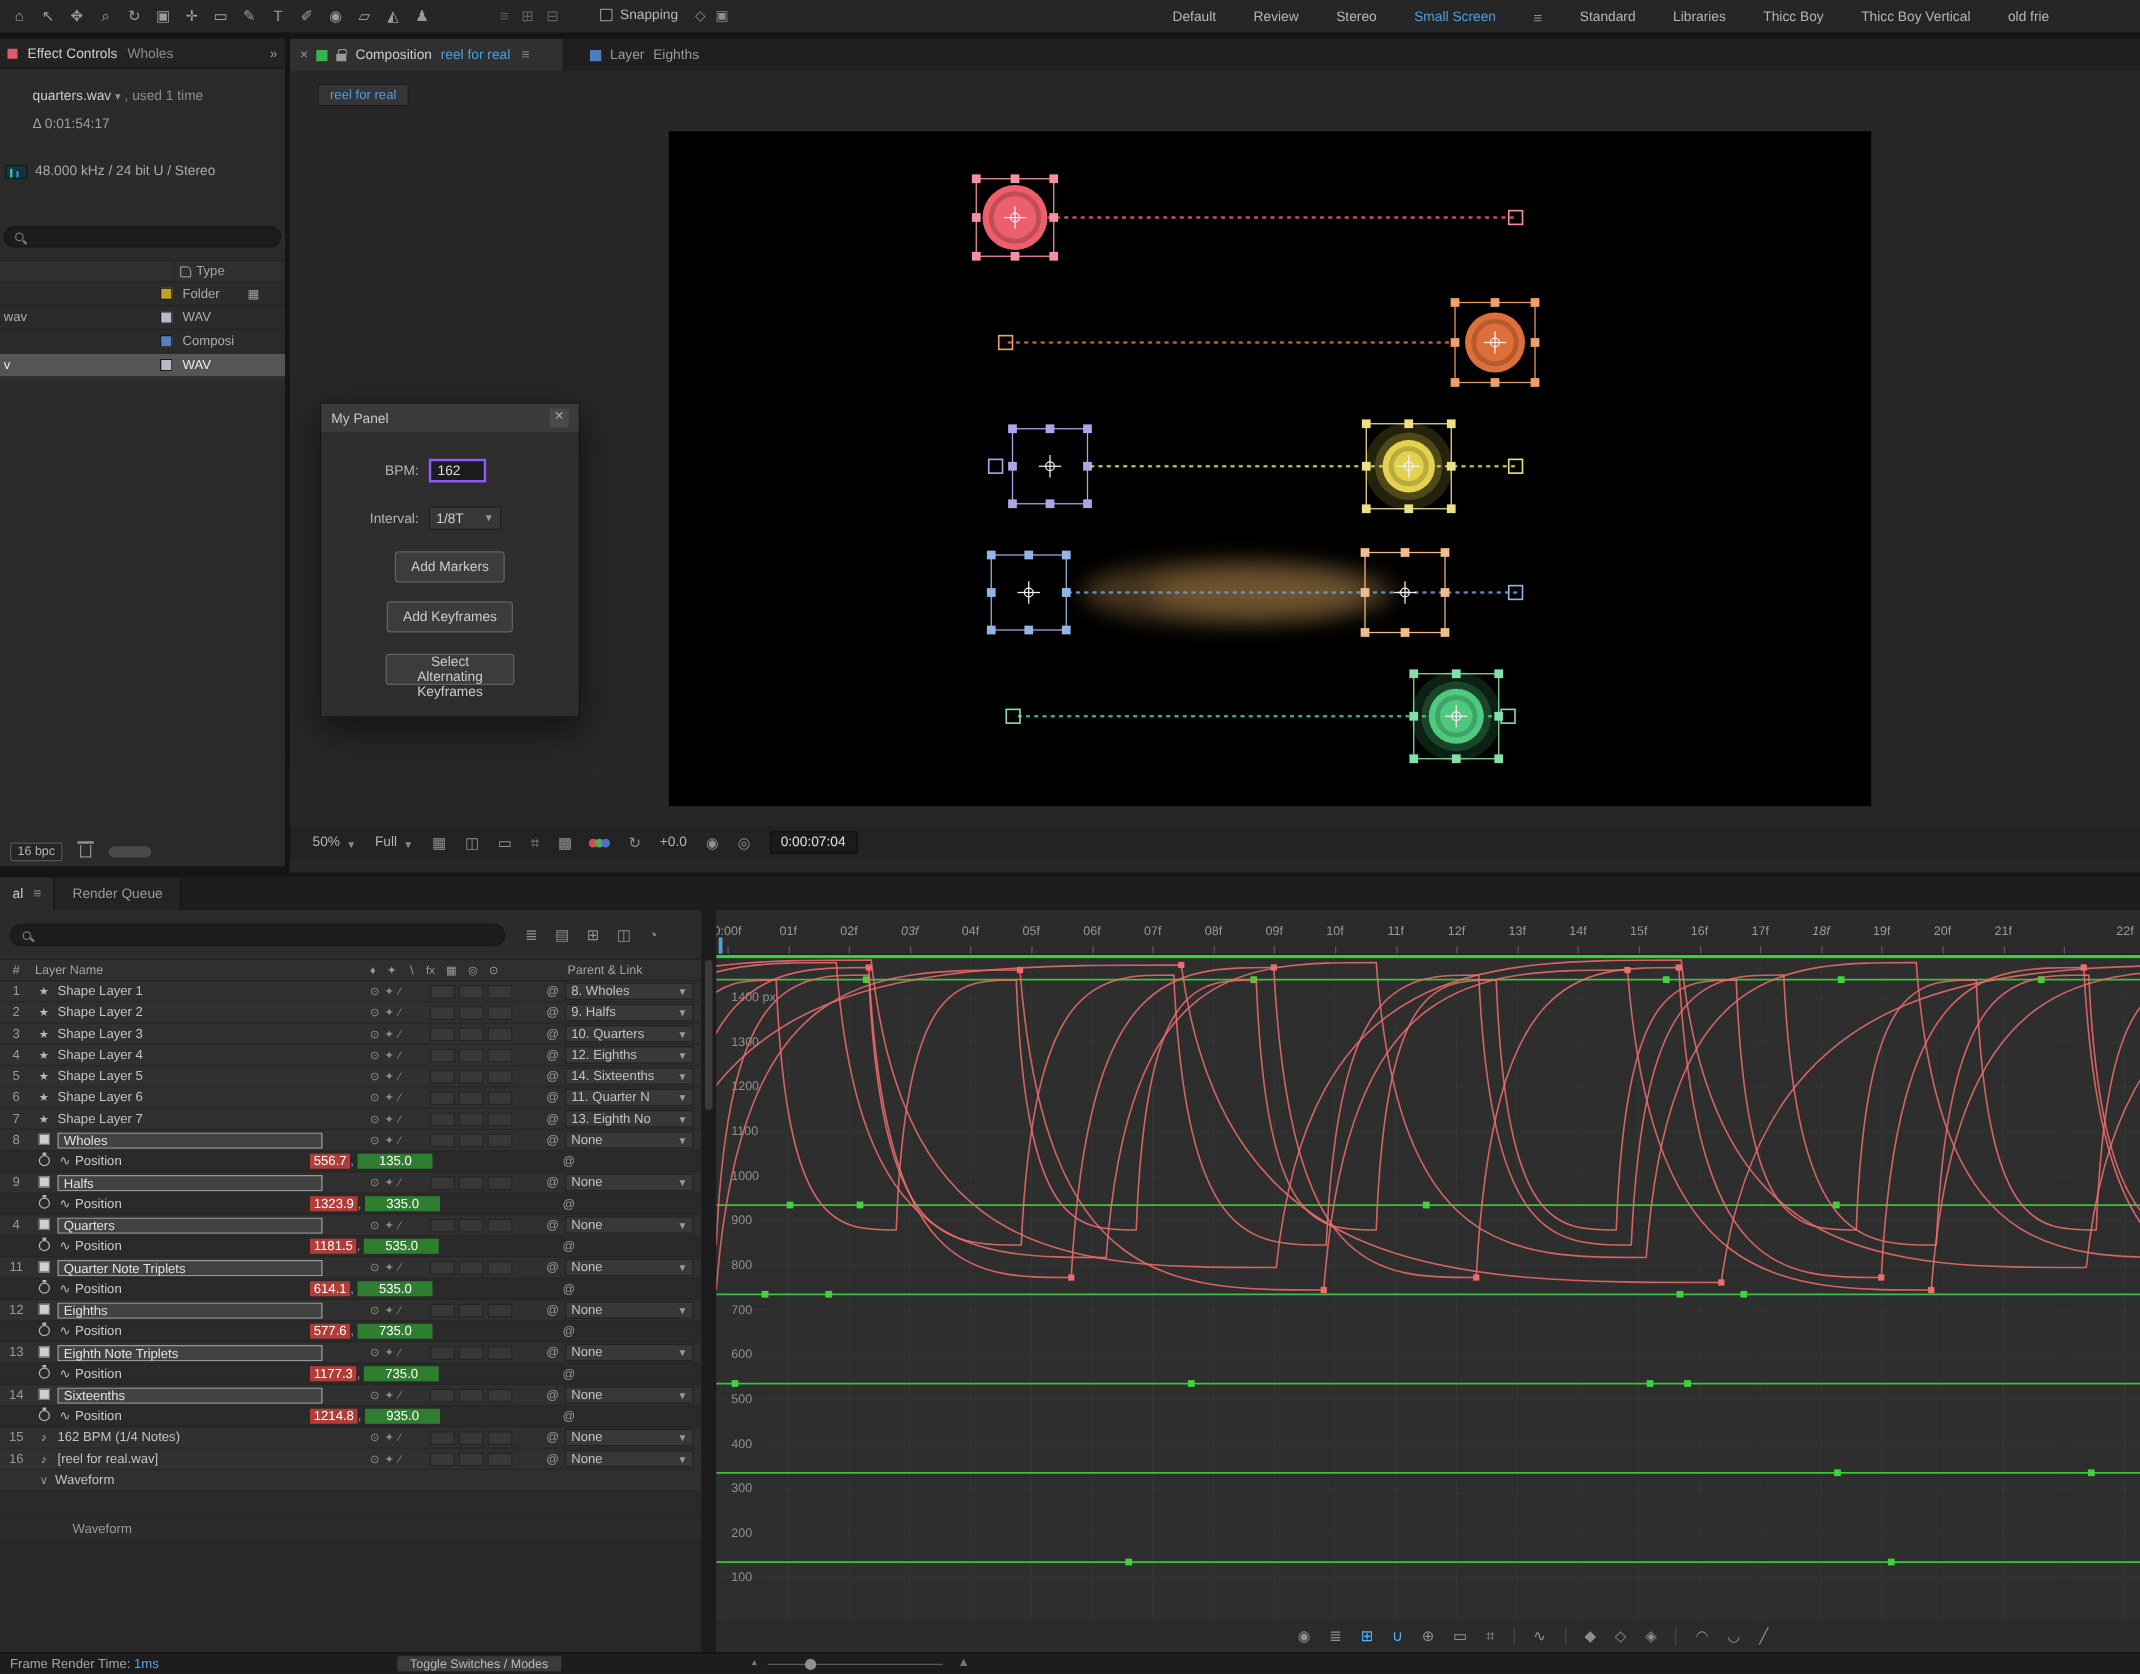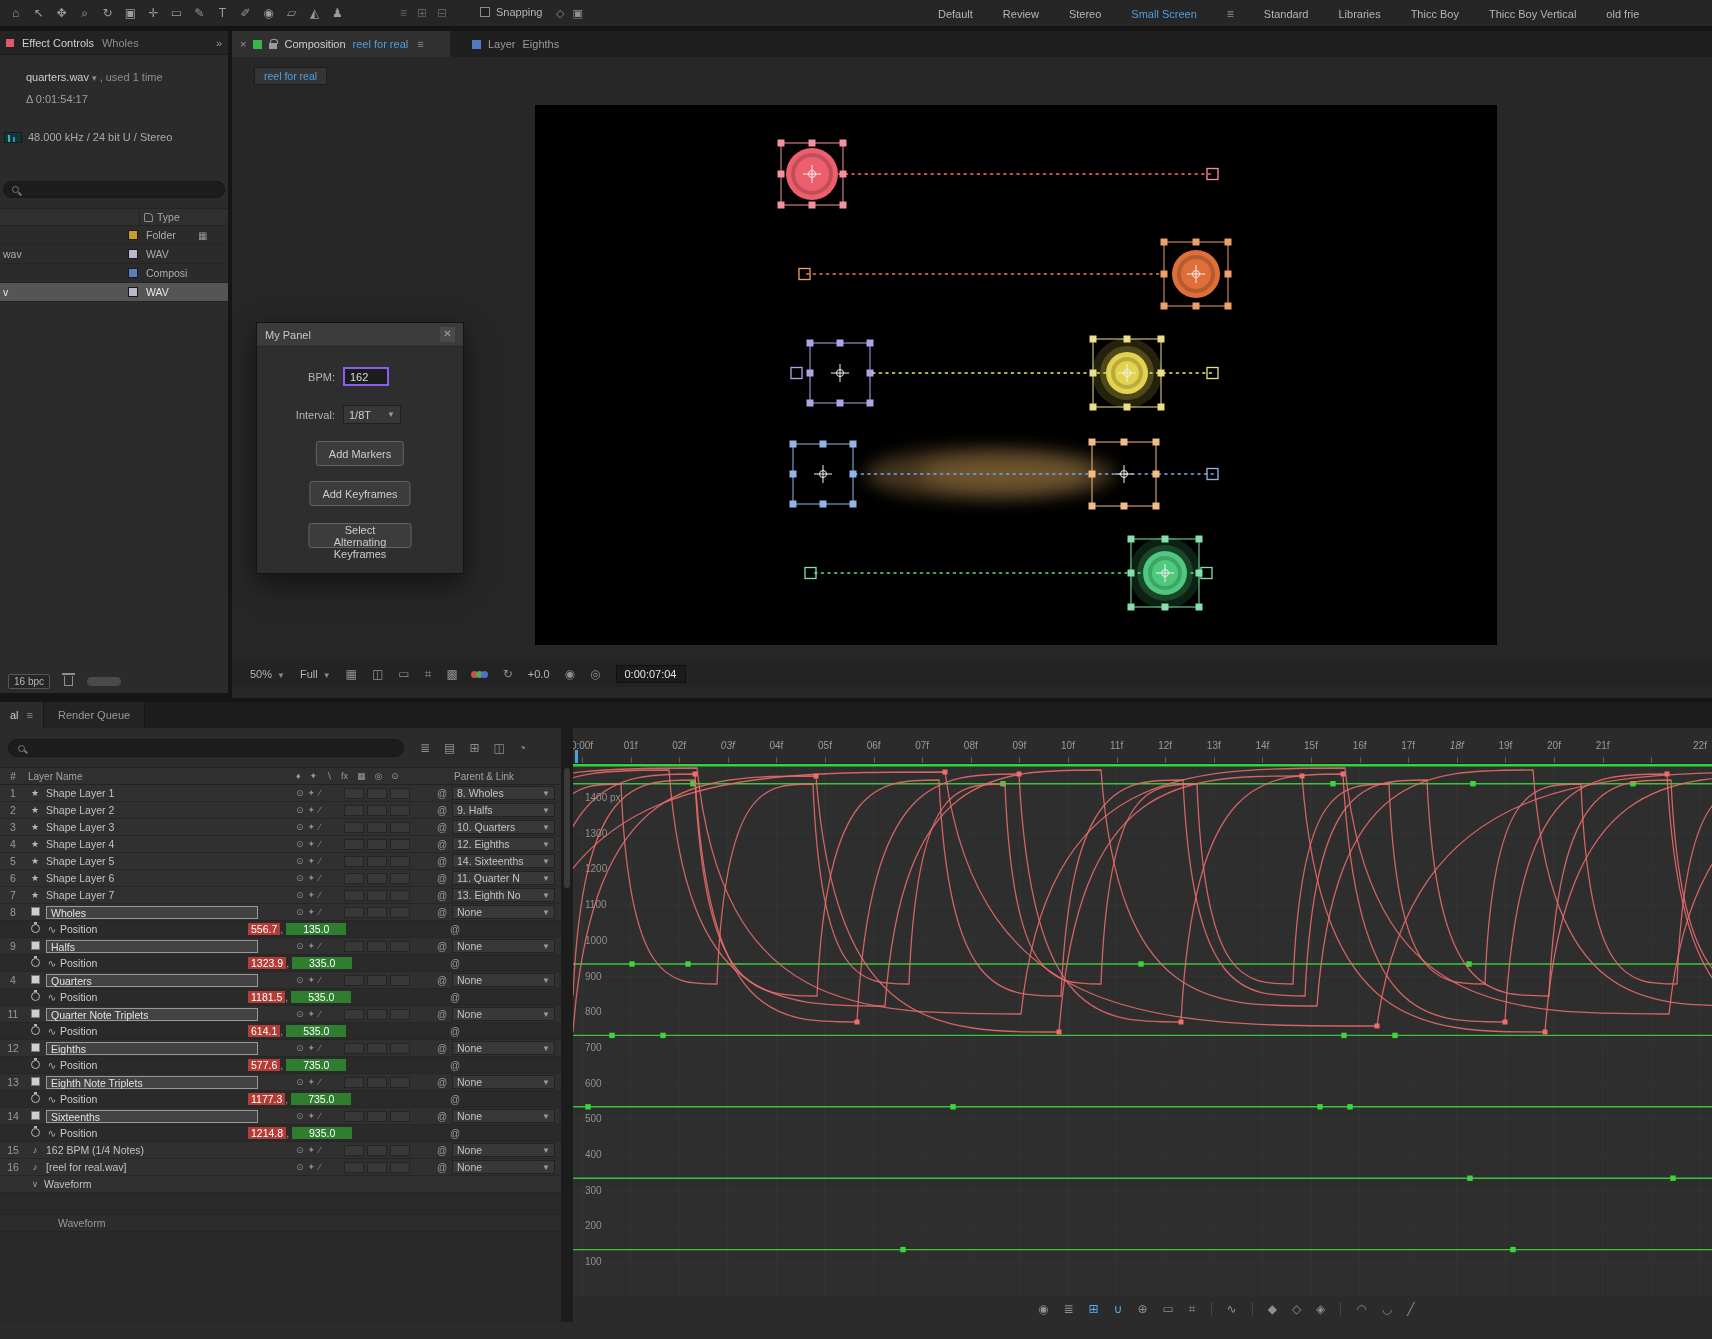--- a/index.html
+++ b/index.html
@@ -1039,13 +1039,26 @@
       <span class="sep"></span>
       <span>◆</span>
       <span>◇</span>
       <span>◈</span>
       <span class="sep"></span>
       <span>◠</span>
       <span>◡</span>
       <span>╱</span>
     </div>
 
+  <div id="tl-statusbar">
+    <span id="frt">
+      <span>Frame Render Time:</span>
+      <span class="v">1ms</span>
+    </span>
+    <button id="toggle-btn">Toggle Switches / Modes</button>
+    <span id="zoom-slider">
+      <span class="mL">▲</span>
+      <span class="trk"></span>
+      <span class="knob"></span>
+      <span class="mR">▲</span>
+    </span>
+  </div>
 </div>
 
 </body></html>

